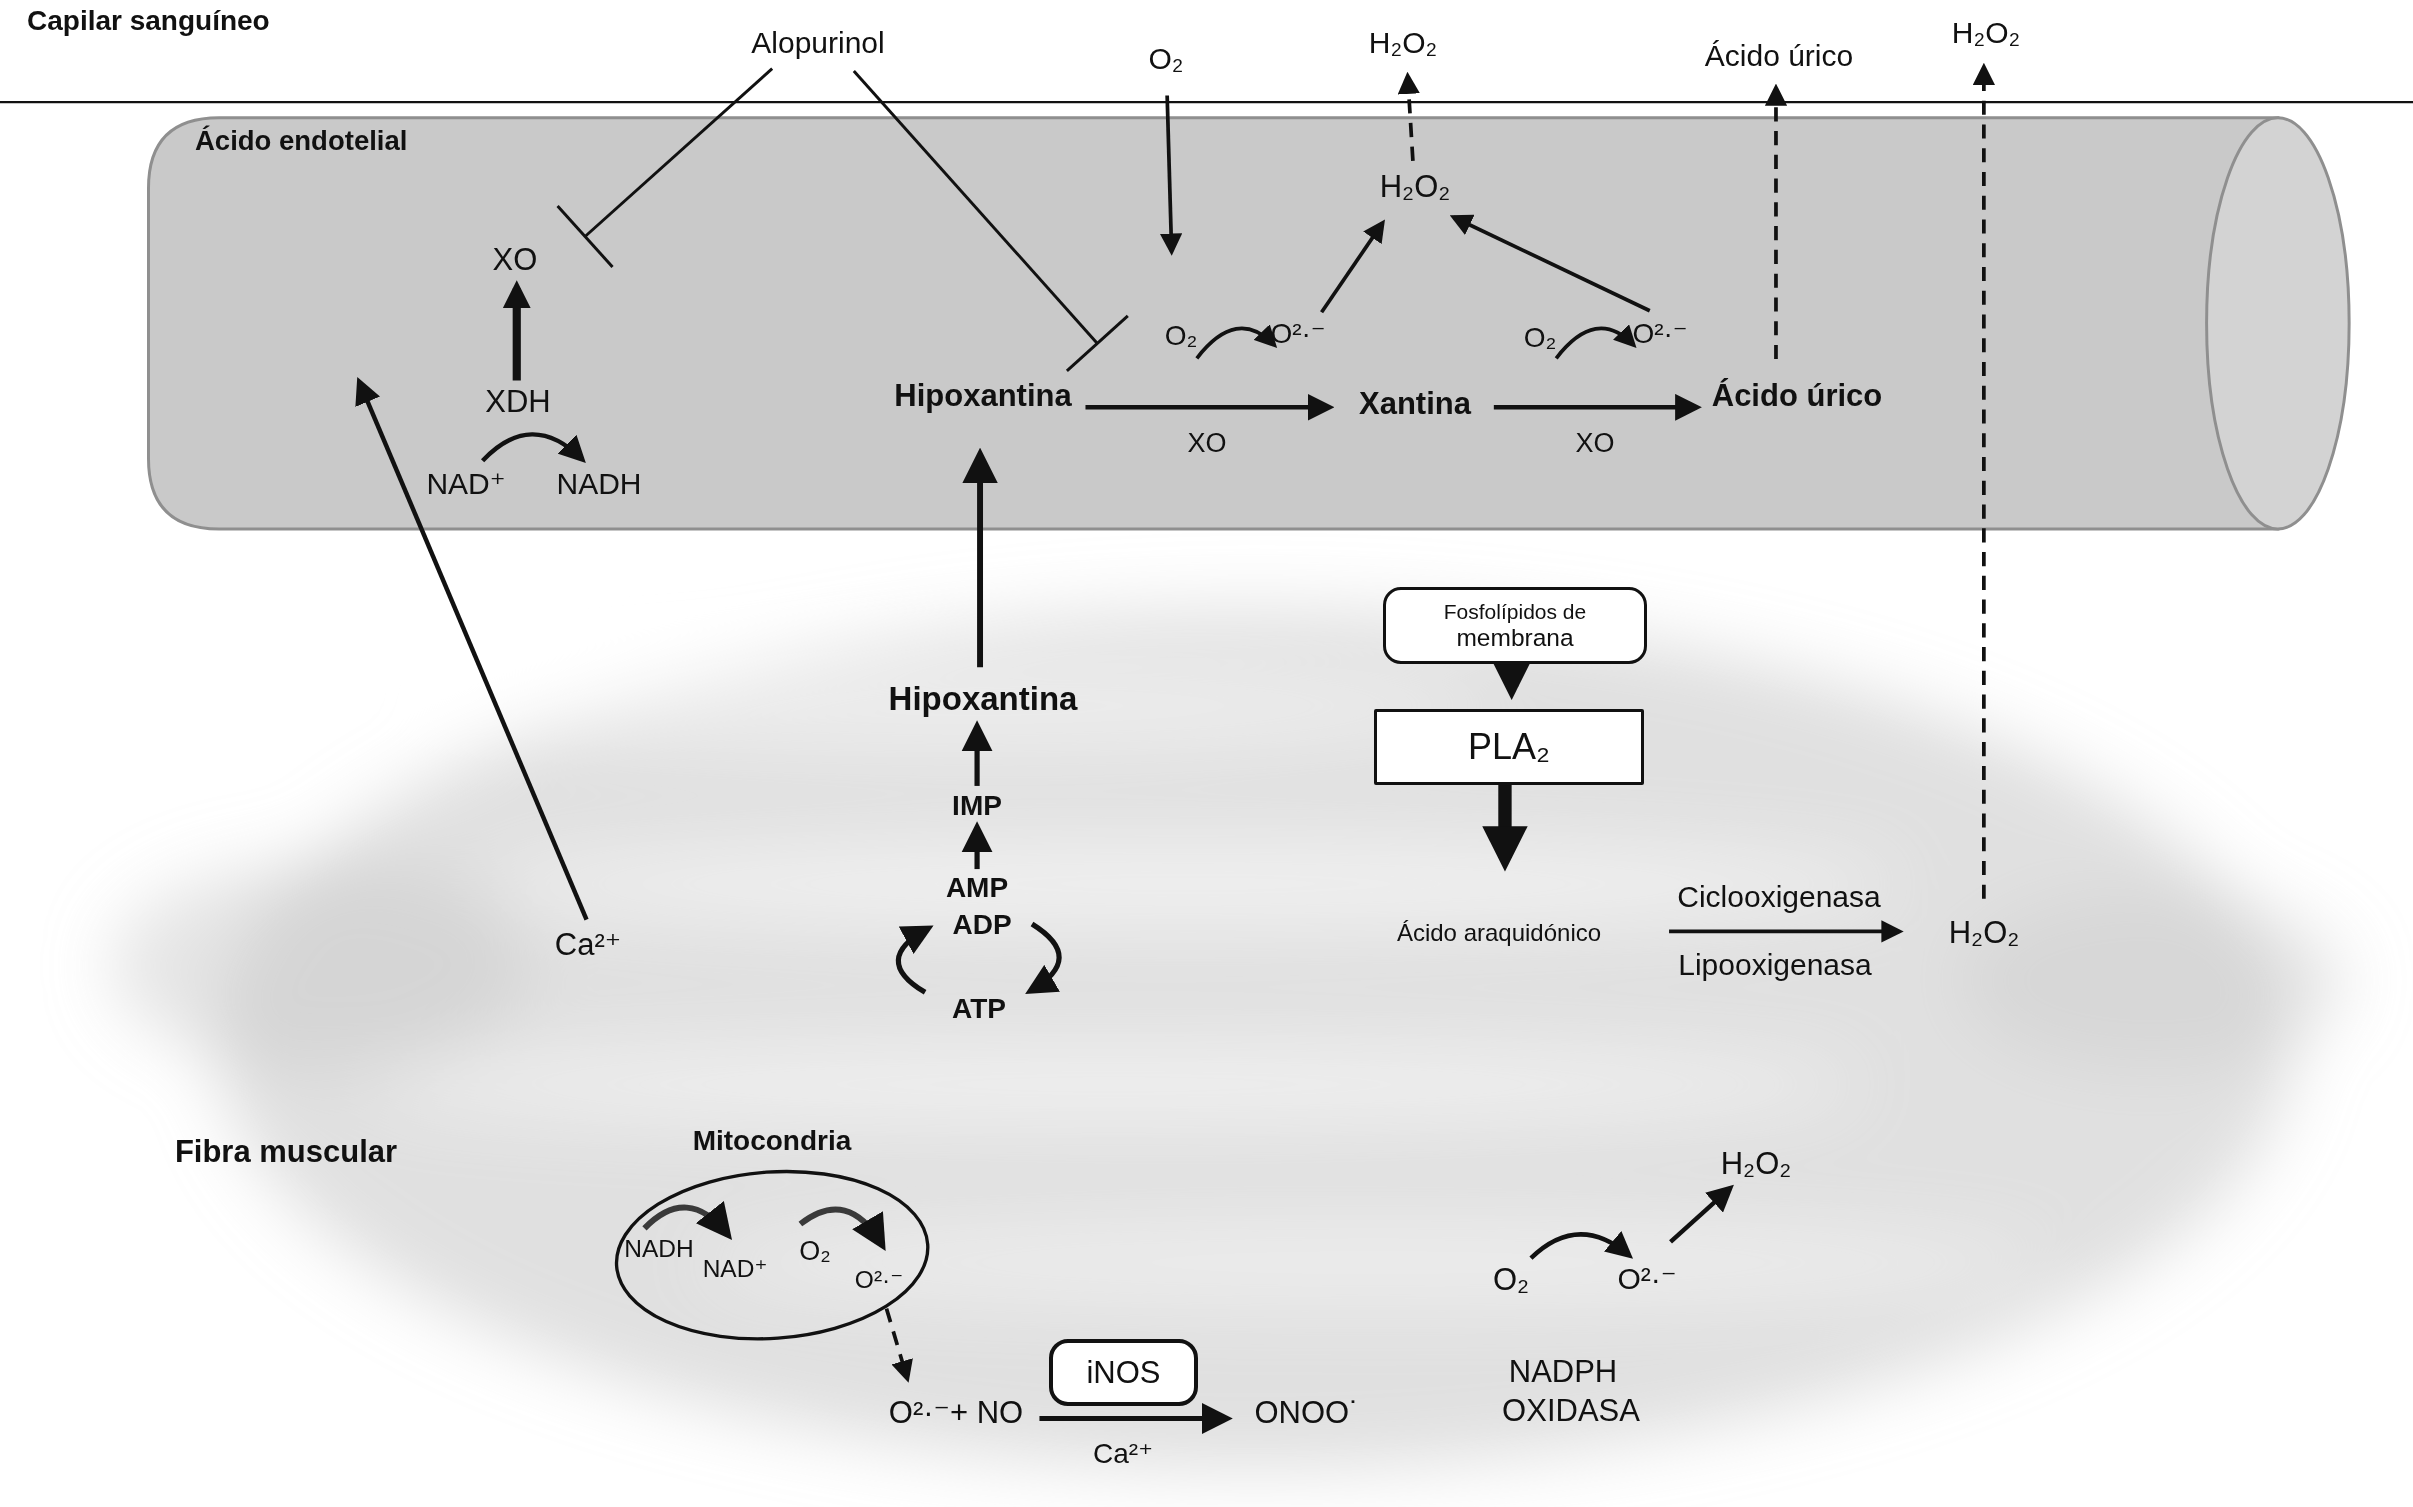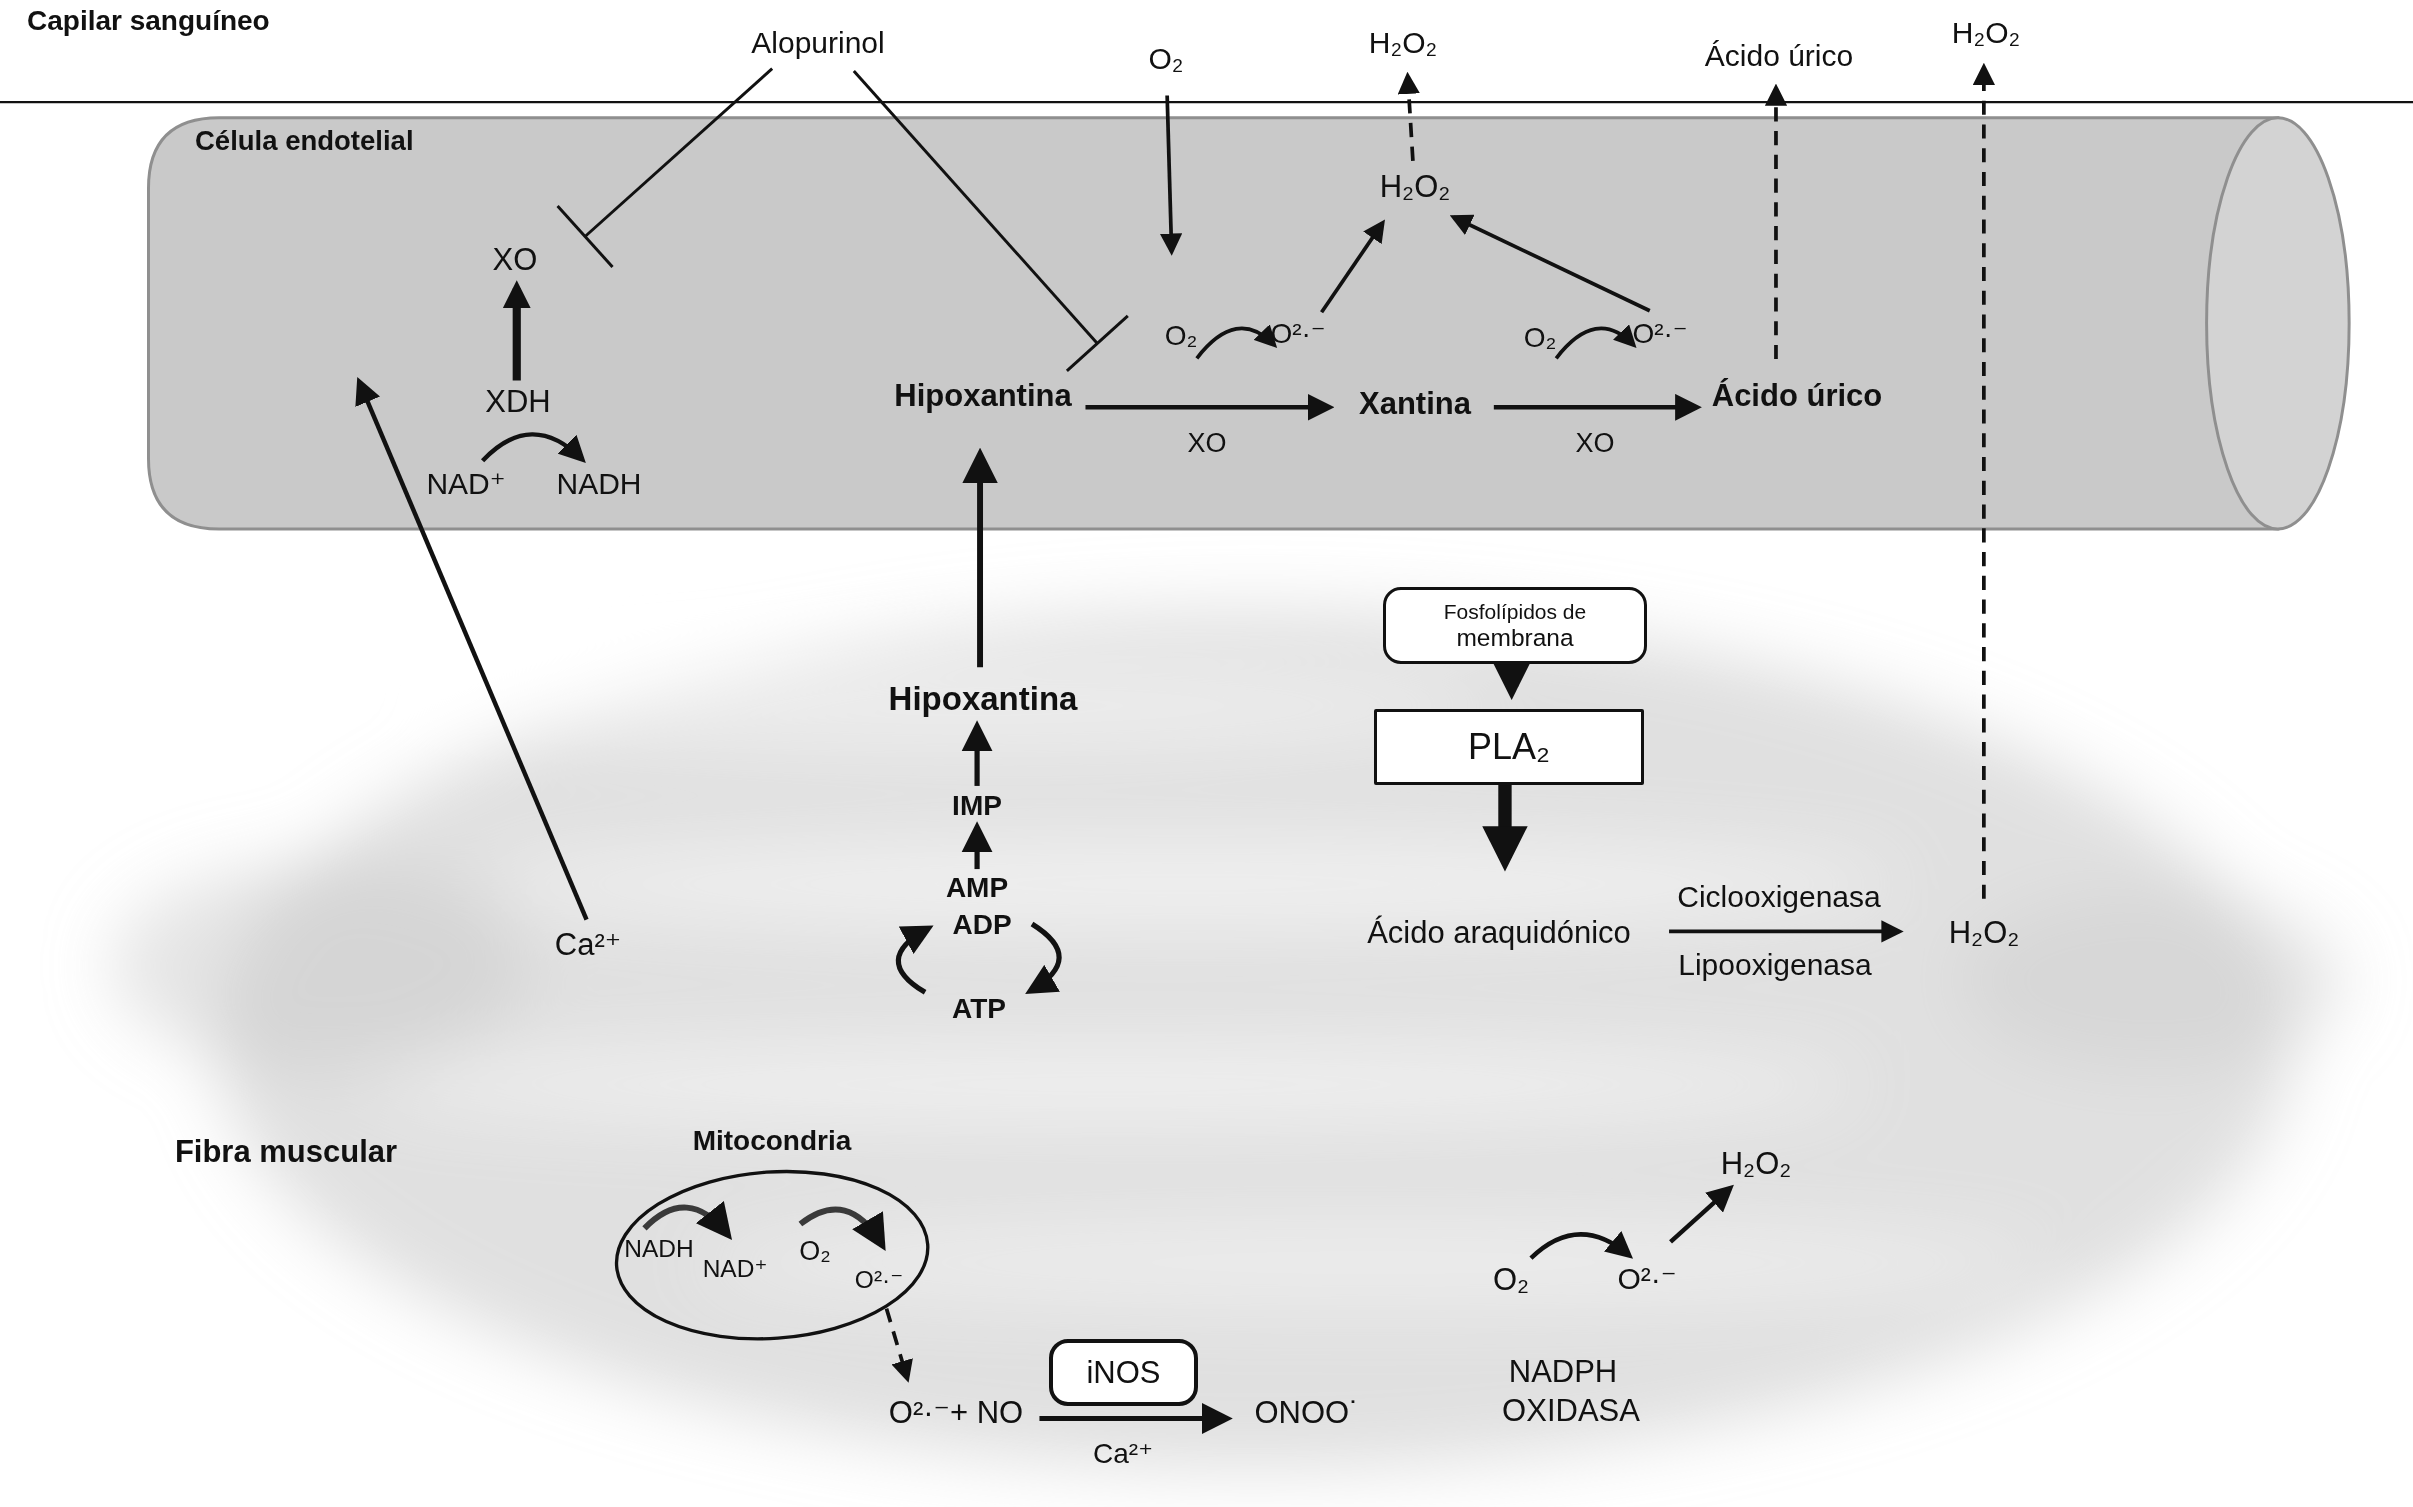--- a/index.html
+++ b/index.html
@@ -99,21 +99,21 @@
   </svg>
 
   <div class="tl b" style="left:27px;top:4.5px;font-size:28px;">Capilar sanguíneo</div>
 
   <div class="lbl" style="left:818px;top:43px;font-size:30px;">Alopurinol</div>
   <div class="lbl" style="left:1166px;top:59px;font-size:30px;">O₂</div>
   <div class="lbl" style="left:1403px;top:43px;font-size:30px;">H₂O₂</div>
   <div class="lbl" style="left:1779px;top:56px;font-size:30px;">Ácido úrico</div>
   <div class="lbl" style="left:1986px;top:33px;font-size:30px;">H₂O₂</div>
 
-  <div class="tl b" style="left:195px;top:125px;font-size:27.5px;">Célula endotelial</div>
+  <div class="tl b" style="left:195px;top:125px;font-size:27.5px;">Ácido endotelial</div>
   <div class="lbl" style="left:515px;top:260px;font-size:31px;">XO</div>
 
 
   <div class="lbl" style="left:518px;top:402px;font-size:31px;">XDH</div>
   <div class="lbl" style="left:466px;top:484px;font-size:30px;">NAD⁺</div>
   <div class="lbl" style="left:599px;top:484px;font-size:30px;">NADH</div>
 
   <div class="lbl b" style="left:983px;top:396px;font-size:31px;">Hipoxantina</div>
   <div class="lbl" style="left:1181px;top:336px;font-size:28px;">O₂</div>
   <div class="lbl" style="left:1298px;top:334px;font-size:28px;">O²·⁻</div>
@@ -135,21 +135,21 @@
 
   <div class="box" style="left:1383px;top:587px;width:258px;height:71px;border-width:3.7px;border-radius:18px;">
     <div style="font-size:21px;">Fosfolípidos de</div>
     <div style="font-size:24.5px;">membrana</div>
   </div>
 
   <div class="box" style="left:1374px;top:709px;width:264px;height:70px;border-width:3.7px;border-radius:2px;">
     <span style="font-size:36px;">PLA₂</span>
   </div>
 
-  <div class="lbl" style="left:1499px;top:933px;font-size:31px;">Ácido araquidónico</div>
+  <div class="lbl" style="left:1499px;top:933px;font-size:24px;">Ácido araquidónico</div>
   <div class="lbl" style="left:1779px;top:897px;font-size:30px;">Ciclooxigenasa</div>
   <div class="lbl" style="left:1775px;top:965px;font-size:30px;">Lipooxigenasa</div>
   <div class="lbl" style="left:1984px;top:933px;font-size:31px;">H₂O₂</div>
 
   <div class="lbl b" style="left:772px;top:1141px;font-size:28px;">Mitocondria</div>
   <div class="lbl" style="left:659px;top:1249px;font-size:24.5px;">NADH</div>
   <div class="lbl" style="left:735px;top:1269px;font-size:24.5px;">NAD⁺</div>
   <div class="lbl" style="left:815px;top:1251px;font-size:27px;">O₂</div>
   <div class="lbl" style="left:879px;top:1280px;font-size:24.5px;">O²·⁻</div>
 

